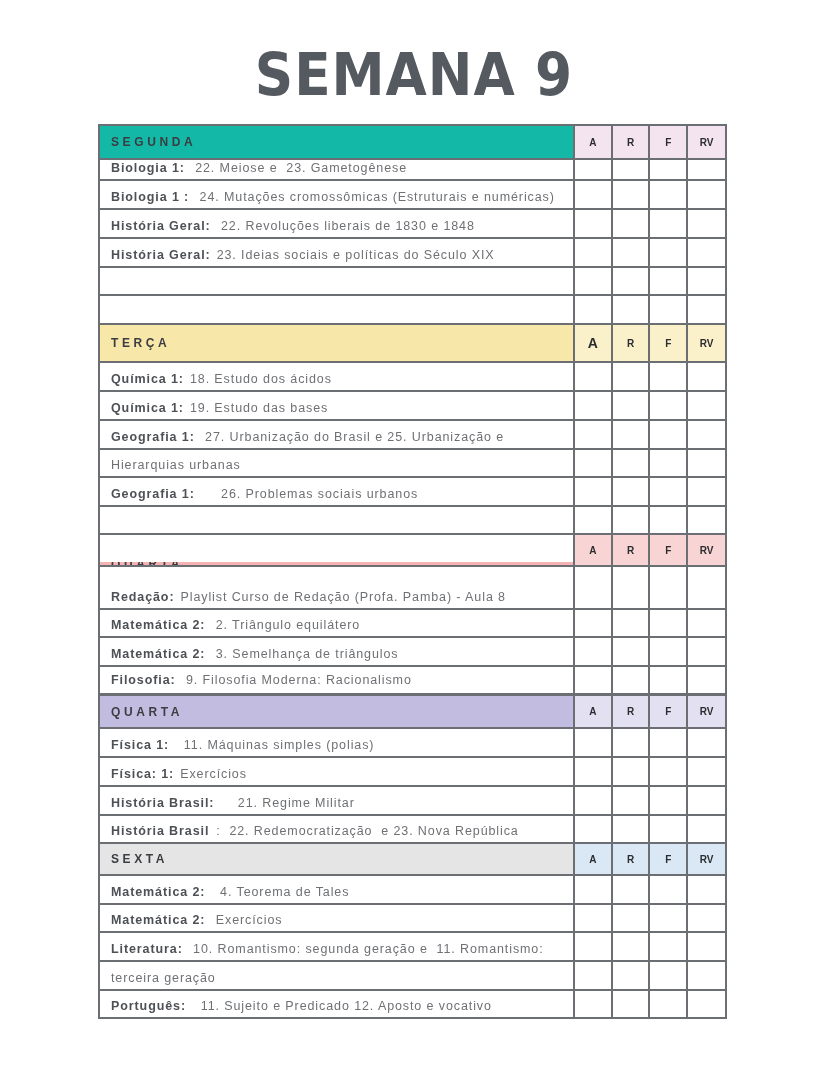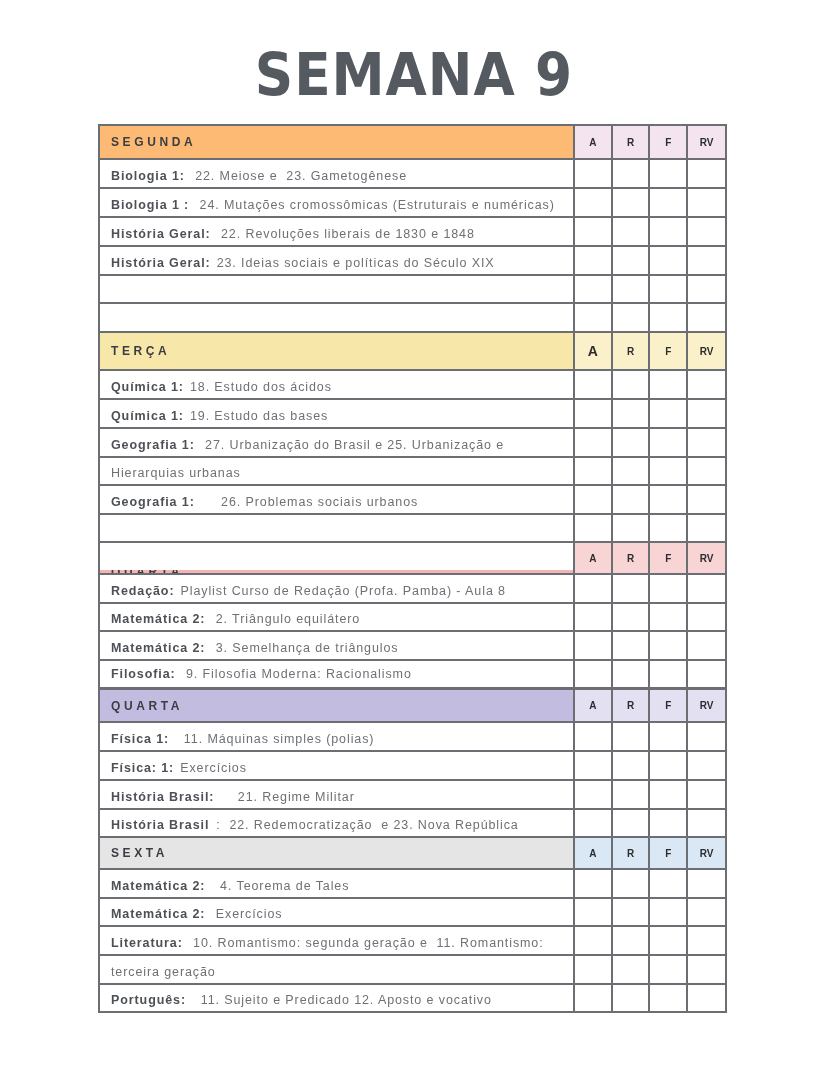--- a/index.html
+++ b/index.html
@@ -18,21 +18,21 @@
   .row:first-child { border-top: none; }
   .cell-main {
     width: 476px; padding-left: 11px; box-sizing: border-box;
     display: flex; align-items: flex-end; padding-bottom: 4px;
     font-size: 12.5px; letter-spacing: 0.9px; color: #6e7074; white-space: nowrap; overflow: hidden;
   }
   .cell-main b { color: #4d5055; font-weight: bold; margin-right: 6px; }
   .cell-box { width: 38px; border-left: 2px solid #6b6e72; box-sizing: border-box; display: flex; align-items: center; justify-content: center; font-size: 10px; font-weight: bold; color: #2b2d30; }
   .cell-box.wide { width: 39px; }
   .hdr .cell-main { align-items: center; padding-bottom: 0; font-weight: bold; font-size: 12px; letter-spacing: 3.6px; color: #3b3d42; }
-  .h-seg .cell-main { background: #fdba74; }
+  .h-seg .cell-main { background: #14b8a6; }
   .h-seg .cell-box { background: #f4e4ef; }
   .h-ter .cell-main { background: #f7e7a8; }
   .h-ter .cell-box { background: #faf1cb; }
   .h-qua .cell-main { background: #f5b3b3; margin-top: 27px; }
   .h-qua .cell-box { background: #f9d4d4; }
   .h-qui .cell-main { background: #c2bde0; }
   .h-qui .cell-box { background: #e3e0f1; }
   .h-sex .cell-main { background: #e5e5e5; }
   .h-sex .cell-box { background: #dae8f5; }
   .big-a { font-size: 14px; }
@@ -44,21 +44,21 @@
 
 <div class="sheet">
 
   <div class="row hdr h-seg" style="height:32px">
     <div class="cell-main">SEGUNDA</div>
     <div class="cell-box">A</div>
     <div class="cell-box">R</div>
     <div class="cell-box">F</div>
     <div class="cell-box wide">RV</div>
   </div>
-  <div class="row" style="height:29px">
+  <div class="row" style="height:21px">
     <div class="cell-main">
         <b>Biologia 1:</b>
         <span style="white-space: pre;"> 22. Meiose e  23. Gametogênese</span>
       </div>
     <div class="cell-box"></div>
       <div class="cell-box"></div>
       <div class="cell-box"></div>
       <div class="cell-box wide"></div>
   </div>
   <div class="row" style="height:29px">
@@ -170,21 +170,21 @@
       <div class="cell-box wide"></div>
   </div>
 
   <div class="row hdr h-qua" style="height:32px">
     <div class="cell-main">QUARTA</div>
     <div class="cell-box">A</div>
     <div class="cell-box">R</div>
     <div class="cell-box">F</div>
     <div class="cell-box wide">RV</div>
   </div>
-  <div class="row" style="height:29px">
+  <div class="row" style="height:43px">
     <div class="cell-main">
         <b>Redação:</b>
         <span style="white-space: pre;">Playlist Curso de Redação (Profa. Pamba) - Aula 8</span>
       </div>
     <div class="cell-box"></div>
       <div class="cell-box"></div>
       <div class="cell-box"></div>
       <div class="cell-box wide"></div>
   </div>
   <div class="row" style="height:28px">

